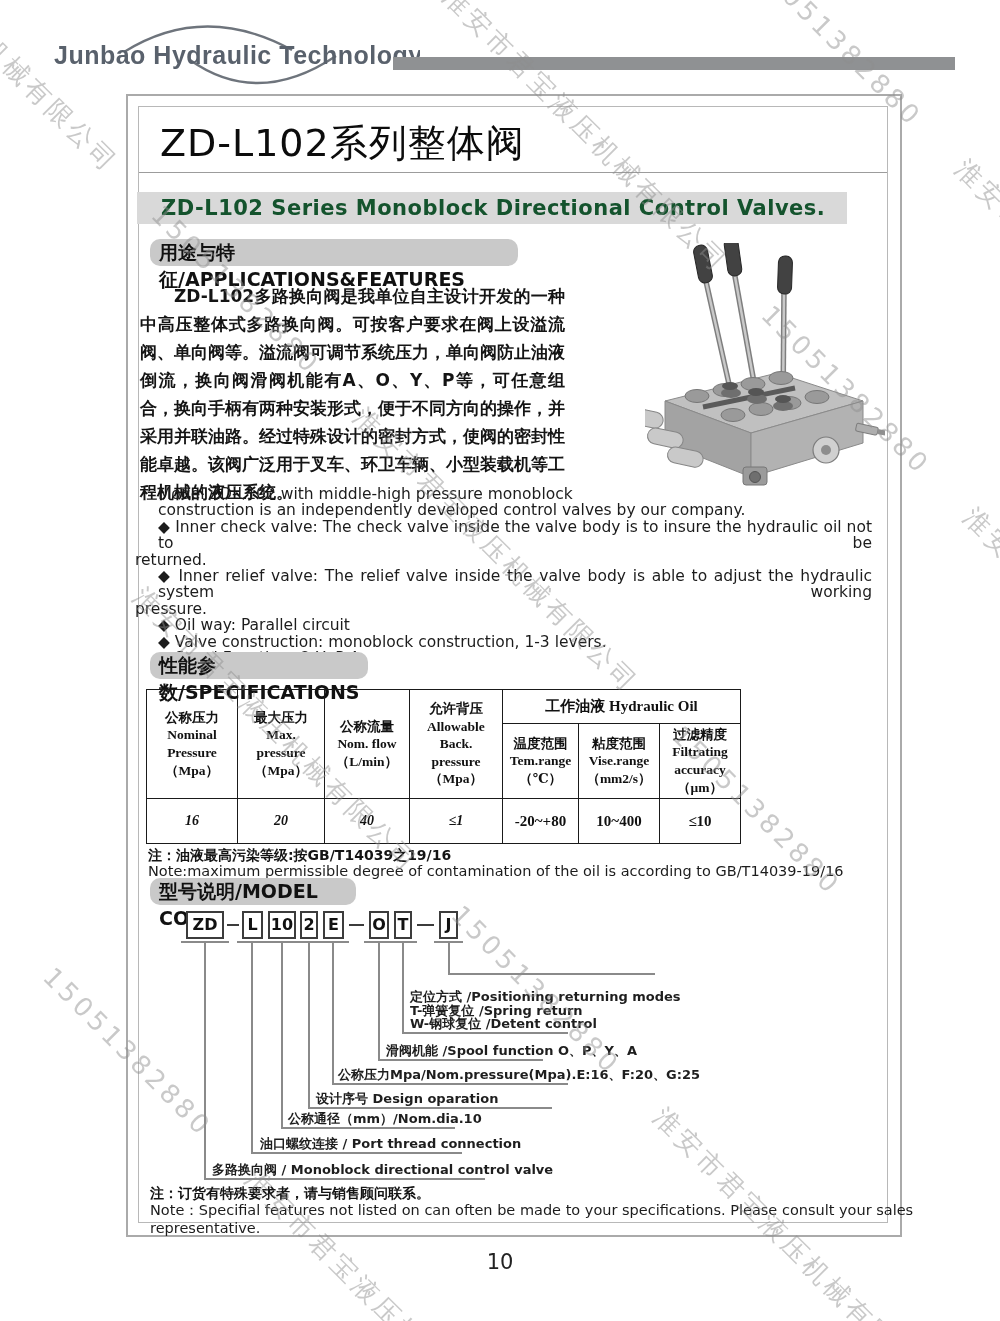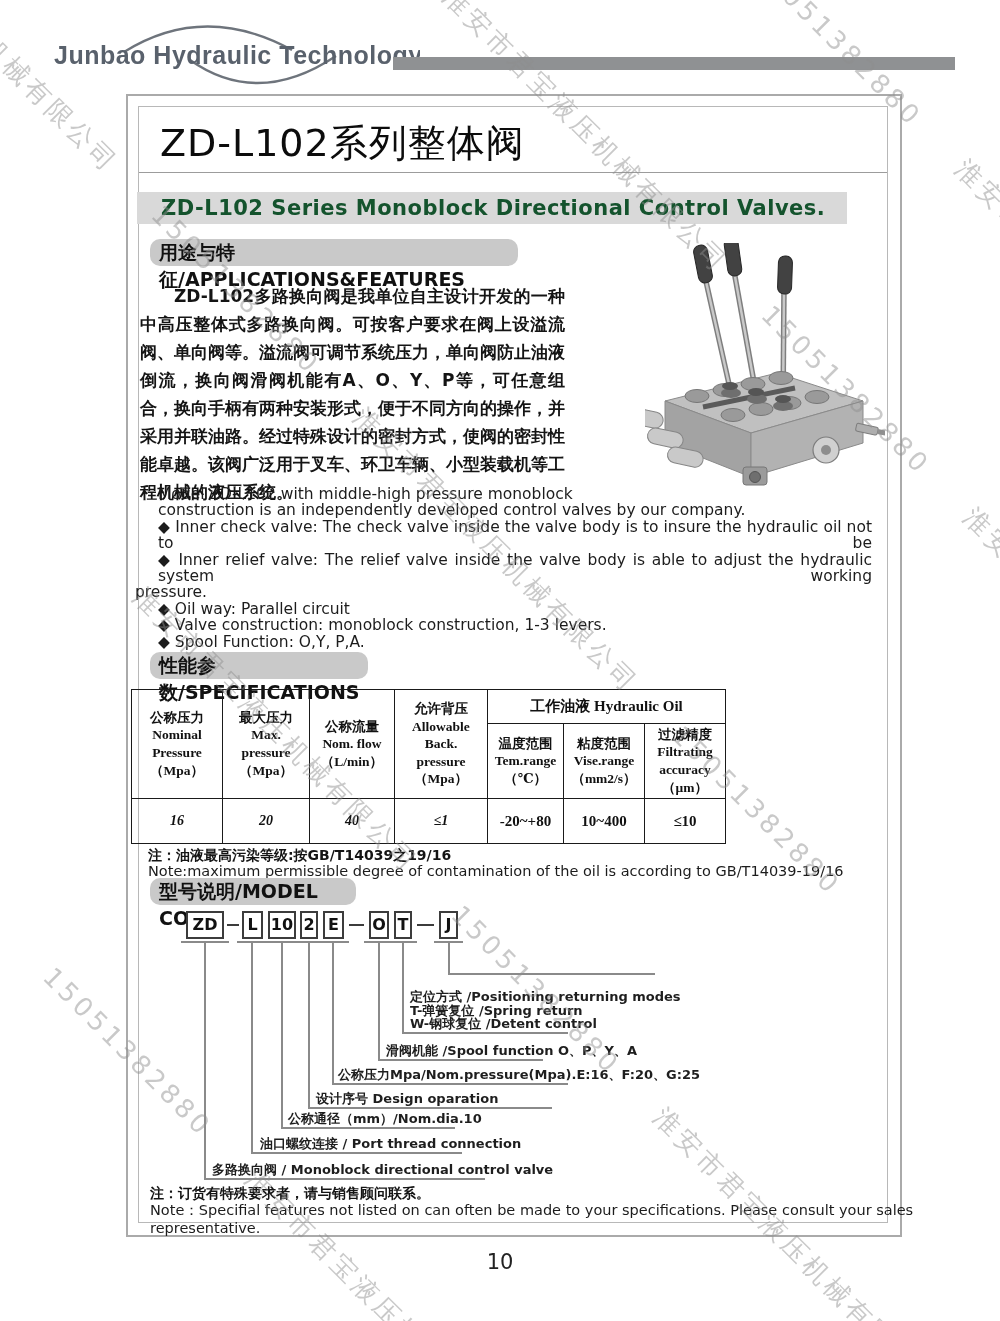--- a/index.html
+++ b/index.html
@@ -28,21 +28,21 @@
   .sec-model{ left:150px; top:878px; width:206px; }
 
   .para-cn { position:absolute; left:140px; top:282px; width:425px; font-size:17px; font-weight:bold;
              color:#141414; line-height:28px; text-align:justify; text-indent:34px; }
 
   .eng-block { position:absolute; left:135px; top:486px; width:737px; font-size:15.5px; color:#1c1c1c; line-height:16.4px; }
   .eng-block .ind { padding-left:23px; }
   .eng-block .just { text-align:justify; text-align-last:justify; }
 
   
-  .spec-table { position:absolute; left:131px; top:689px; border-collapse:collapse; table-layout:fixed;padding-left:28px; }
+  .spec-table { position:absolute; left:146px; top:689px; border-collapse:collapse; table-layout:fixed;padding-left:28px; }
   .spec-table th, .spec-table td { border:1px solid #1a1a1a; text-align:center; vertical-align:middle;
       font-family:"Liberation Serif","DejaVu Serif",serif; color:#111; }
   .spec-table th { font-size:13.5px; font-weight:bold; line-height:1.3; white-space:pre-line; }
   .spec-table .group-th { font-size:15px; height:34px; }
   .spec-table td { height:45px; font-size:15px; font-weight:bold; }
   .spec-table td.big { font-size:14px;font-style:italic; }
 
   .tnote-cn { position:absolute; left:148px; top:847px; font-size:14px; font-weight:bold; color:#141414; }
   .tnote-en { position:absolute; left:148px; top:863px; font-size:14.5px; color:#1c1c1c; }
 
@@ -166,20 +166,21 @@
         <rect x="98" y="224" width="24" height="18" rx="3" fill="#9b9b9b" stroke="#777" stroke-width="1"></rect>
         <circle cx="110" cy="234" r="5.5" fill="#6f6f6f" stroke="#555" stroke-width="1"></circle>
       </g>
     </svg>
   </div>
 
   <div class="eng-block">
     <div class="ind">Model ZD-L102 with middle-high pressure monoblock</div>
     <div class="ind">construction is an independently developed control valves by our company.</div>
     <div class="ind just">◆ Inner check valve: The check valve inside the valve body is to insure the hydraulic oil not to be</div>
+    <div>returned.</div>
     <div class="ind just">◆ Inner relief valve: The relief valve inside the valve body is able to adjust the hydraulic system working</div>
     <div>pressure.</div>
     <div class="ind">◆ Oil way: Parallel circuit</div>
     <div class="ind">◆ Valve construction: monoblock construction, 1-3 levers.</div>
     <div class="ind">◆ Spool Function: O,Y, P,A.</div>
   </div>
 
   <div class="sec-bar sec-spec">
     <span>性能参数/SPECIFICATIONS</span>
   </div>

